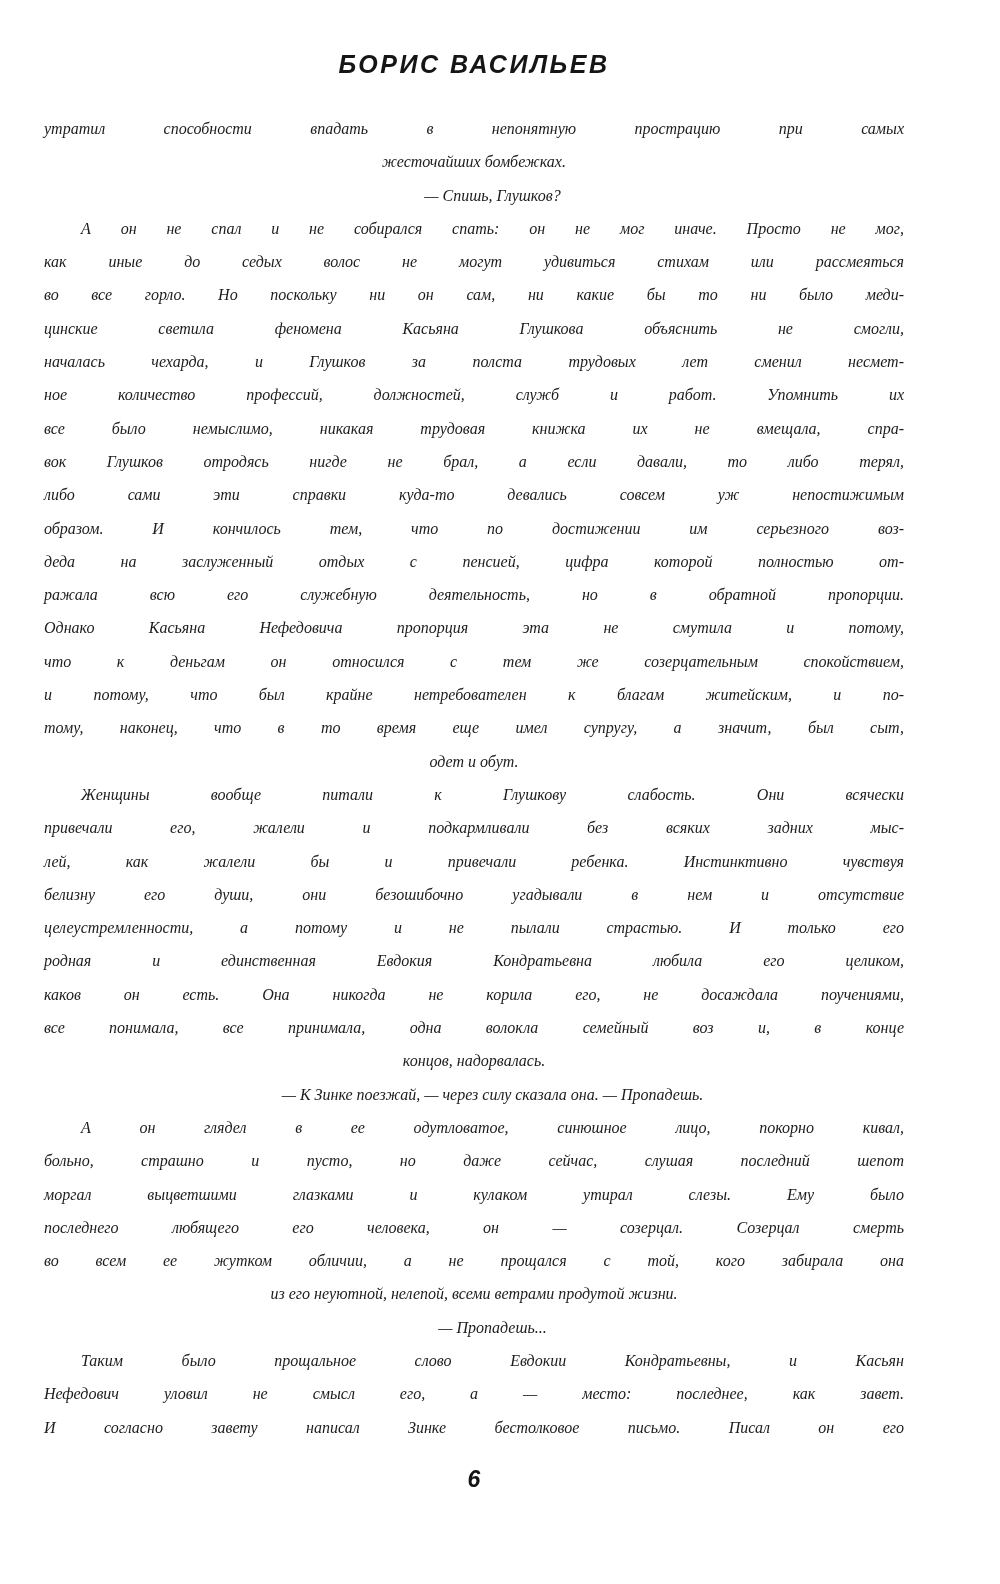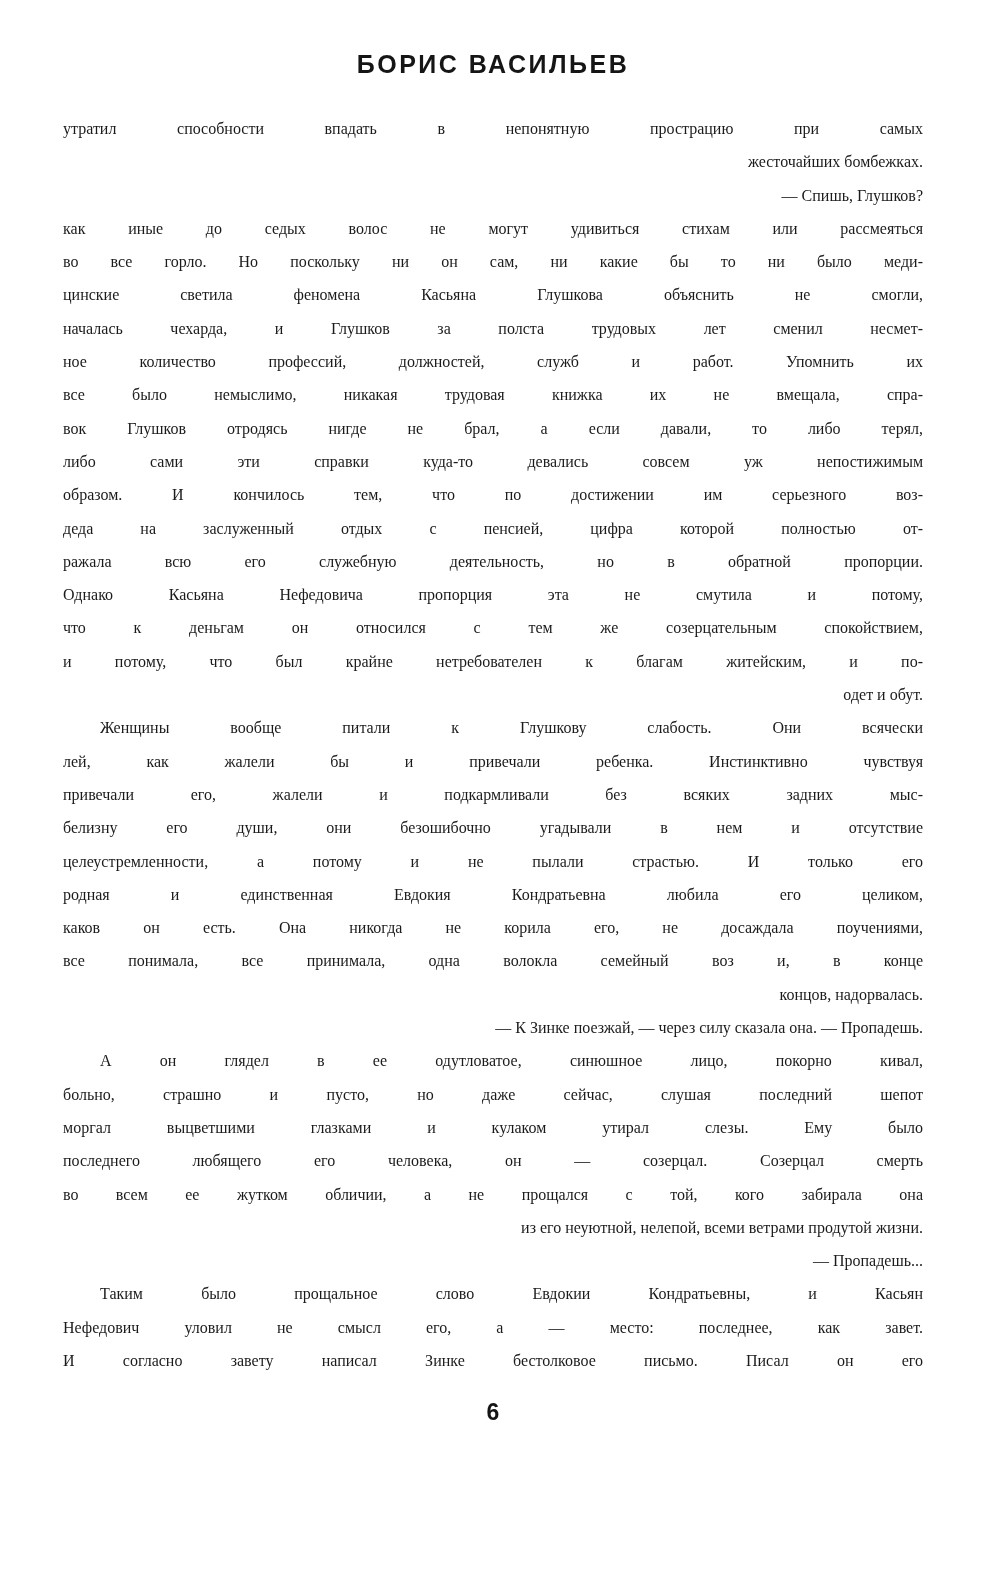--- a/index.html
+++ b/index.html
@@ -11,40 +11,41 @@
     position: relative;
     width: 1000px;
     height: 1584px;
     background: #ffffff;
     overflow: hidden;
     font-family: "Liberation Serif", serif;
     color: #1b1b1b;
   }
   .column {
     position: absolute;
-    left: 63px;
+    left: 44px;
     top: 50px;
     width: 860px;
+    font-style: italic;
   }
   .running-head {
     font-family: "Liberation Sans", sans-serif;
     font-weight: bold;
     font-size: 25px;
     letter-spacing: 2.5px;
     text-align: center;
     color: #151515;
     margin-bottom: 33px;
   }
   .text-block {
     font-size: 16px;
     line-height: 33.3px;
   }
   .line {
     white-space: nowrap;
-    text-align: right;
+    text-align: center;
   }
   .line.j {
     white-space: normal;
     text-align: justify;
     text-align-last: justify;
   }
   .line.in {
     text-indent: 37px;
   }
   .folio {
@@ -59,38 +60,40 @@
 </head>
 <body>
 
 <div class="page">
   <div class="column">
     <div class="running-head">БОРИС ВАСИЛЬЕВ</div>
     <div class="text-block" id="text-block">
         <div class="line j">утратил способности впадать в непонятную прострацию при самых</div>
         <div class="line">жесточайших бомбежках.</div>
         <div class="line in">— Спишь, Глушков?</div>
+        <div class="line j in">А он не спал и не собирался спать: он не мог иначе. Просто не мог,</div>
         <div class="line j">как иные до седых волос не могут удивиться стихам или рассмеяться</div>
         <div class="line j">во все горло. Но поскольку ни он сам, ни какие бы то ни было меди-</div>
         <div class="line j">цинские светила феномена Касьяна Глушкова объяснить не смогли,</div>
         <div class="line j">началась чехарда, и Глушков за полста трудовых лет сменил несмет-</div>
         <div class="line j">ное количество профессий, должностей, служб и работ. Упомнить их</div>
         <div class="line j">все было немыслимо, никакая трудовая книжка их не вмещала, спра-</div>
         <div class="line j">вок Глушков отродясь нигде не брал, а если давали, то либо терял,</div>
         <div class="line j">либо сами эти справки куда-то девались совсем уж непостижимым</div>
         <div class="line j">образом. И кончилось тем, что по достижении им серьезного воз-</div>
         <div class="line j">деда на заслуженный отдых с пенсией, цифра которой полностью от-</div>
         <div class="line j">ражала всю его служебную деятельность, но в обратной пропорции.</div>
         <div class="line j">Однако Касьяна Нефедовича пропорция эта не смутила и потому,</div>
         <div class="line j">что к деньгам он относился с тем же созерцательным спокойствием,</div>
         <div class="line j">и потому, что был крайне нетребователен к благам житейским, и по-</div>
+        <div class="line j">тому, наконец, что в то время еще имел супругу, а значит, был сыт,</div>
         <div class="line">одет и обут.</div>
         <div class="line j in">Женщины вообще питали к Глушкову слабость. Они всячески</div>
+        <div class="line j">привечали его, жалели и подкармливали без всяких задних мыс-</div>
         <div class="line j">лей, как жалели бы и привечали ребенка. Инстинктивно чувствуя</div>
-        <div class="line j">привечали его, жалели и подкармливали без всяких задних мыс-</div>
         <div class="line j">белизну его души, они безошибочно угадывали в нем и отсутствие</div>
         <div class="line j">целеустремленности, а потому и не пылали страстью. И только его</div>
         <div class="line j">родная и единственная Евдокия Кондратьевна любила его целиком,</div>
         <div class="line j">каков он есть. Она никогда не корила его, не досаждала поучениями,</div>
         <div class="line j">все понимала, все принимала, одна волокла семейный воз и, в конце</div>
         <div class="line">концов, надорвалась.</div>
         <div class="line in">— К Зинке поезжай, — через силу сказала она. — Пропадешь.</div>
         <div class="line j in">А он глядел в ее одутловатое, синюшное лицо, покорно кивал,</div>
         <div class="line j">больно, страшно и пусто, но даже сейчас, слушая последний шепот</div>
         <div class="line j">моргал выцветшими глазками и кулаком утирал слезы. Ему было</div>

